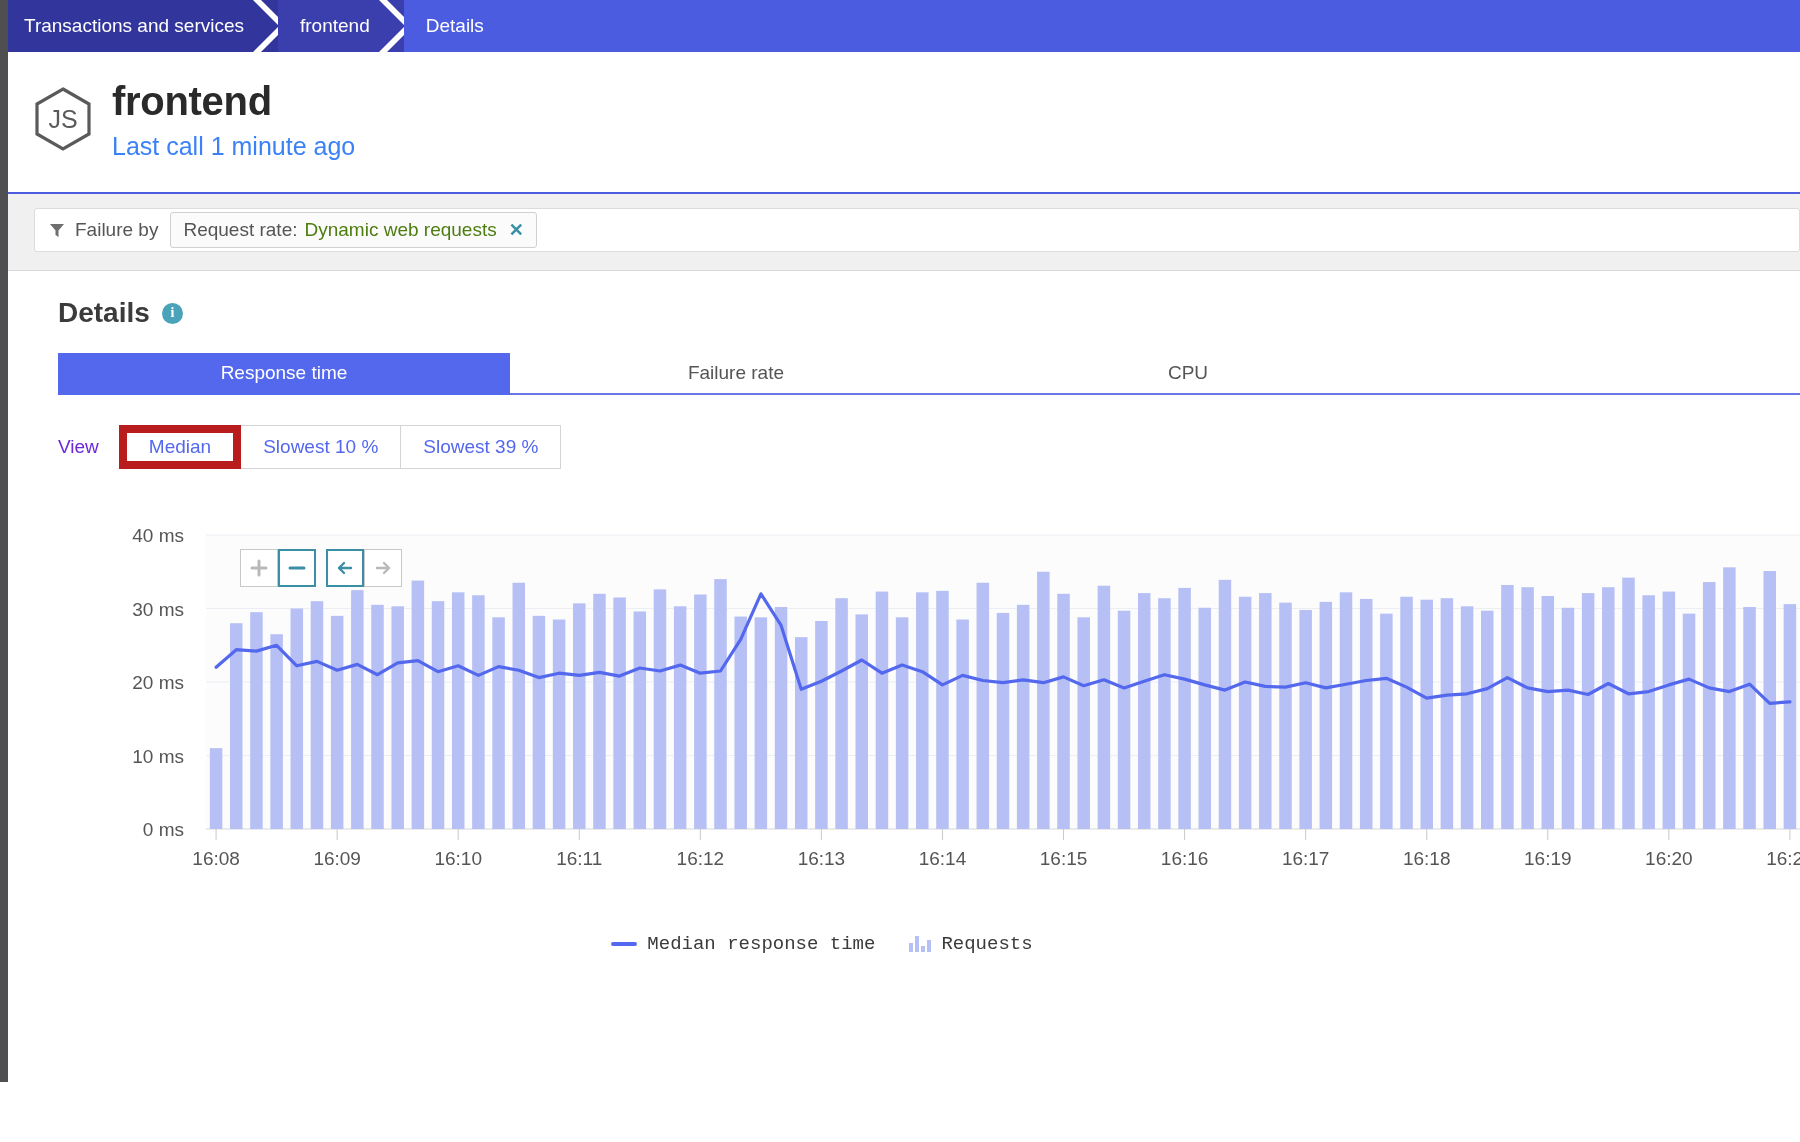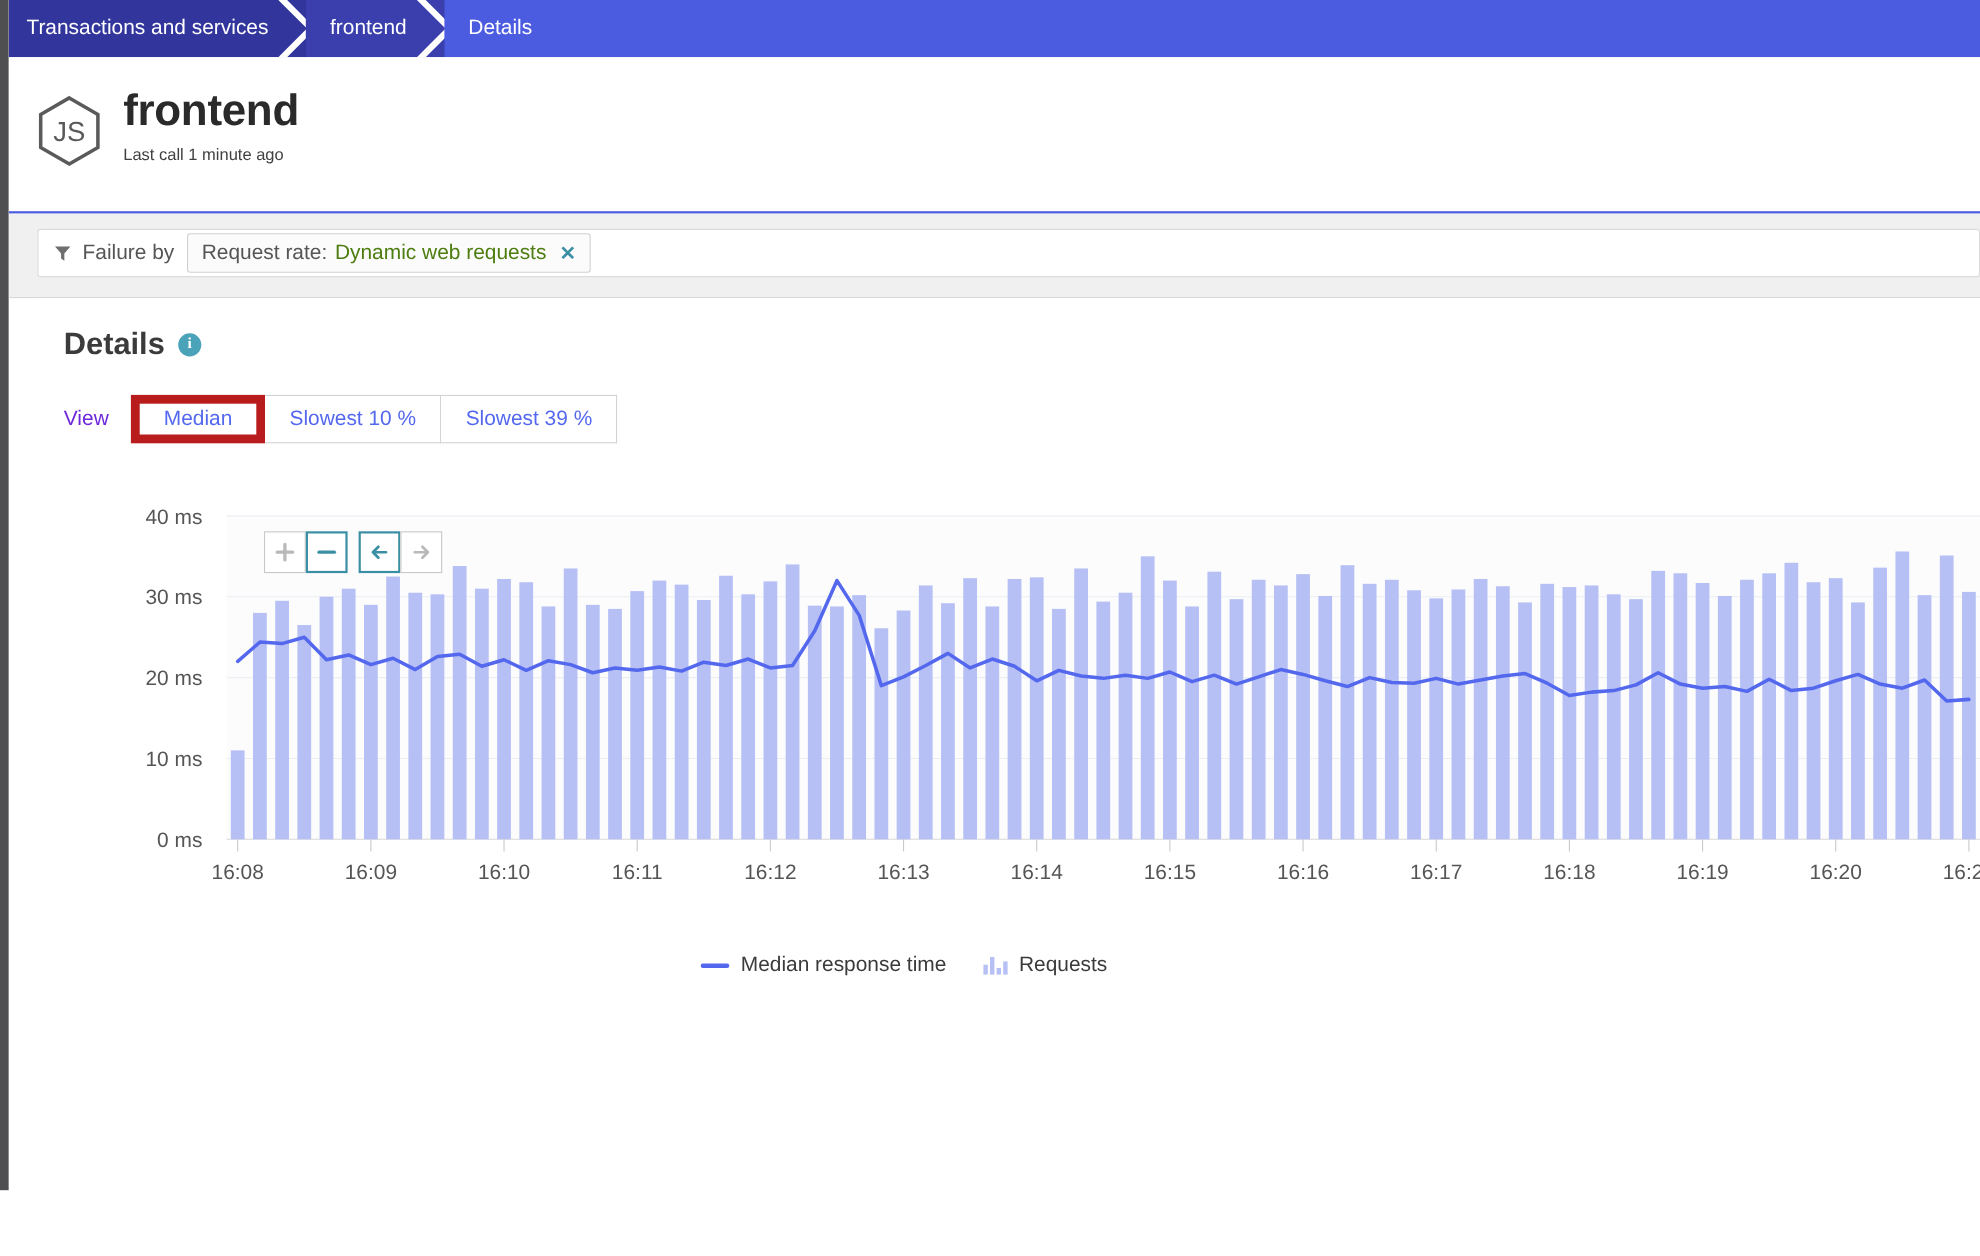--- a/index.html
+++ b/index.html
@@ -79,22 +79,22 @@
   .entity-text { margin-left: 18px; }
   .entity-title {
     font-size: 40px;
     font-weight: bold;
     color: #2a2a2a;
     line-height: 1.05;
     letter-spacing: -0.3px;
   }
   .entity-sub {
     margin-top: 10px;
-    font-size: 15px;
-    color: #404040;
+    font-size: 25px;
+    color: #3b82f6;
   }
   
   .filter-bar {
     background: #f0f0f0;
     border-bottom: 1px solid #d8d8d8;
     padding: 14px 0 18px 0;
     min-height: 60px;
     box-sizing: border-box;
   }
   .filter-box {
@@ -252,20 +252,21 @@
   .ctrl-btn.teal + .ctrl-btn { border-left: 1px solid #c8c8c8; }
   .ctrl-glyph { width: 20px; height: 20px; }
   
   .legend {
     display: flex;
     align-items: center;
     justify-content: center;
     gap: 34px;
     margin-top: 8px;
     padding-right: 190px;
+    font-family: Liberation Mono, monospace;
   }
   .legend-item { display: flex; align-items: center; gap: 10px; cursor: pointer; }
   .legend-line { width: 26px; height: 4px; background: #5468ee; border-radius: 2px; }
   .legend-bars { display: flex; align-items: flex-end; gap: 2px; height: 16px; }
   .legend-bars i { display: block; width: 4px; background: #b6c0f5; }
   .legend-text { font-size: 19px; color: #3b3b3b; }
 </style>
 </head>
 <body>
 
@@ -327,20 +328,34 @@
         </span>
       </div>
     </div>
 
     <div class="details-card">
       <div class="details-head">
         <span class="details-title">Details</span>
         <span class="info-icon">i</span>
       </div>
 
+      <div class="tabs">
+        <div class="tab active">
+          <span>Response time</span>
+        </div>
+        <div class="tab">
+          <span>Failure rate</span>
+        </div>
+        <div class="tab">
+          <span>CPU</span>
+        </div>
+        <div class="tab">
+          <span></span>
+        </div>
+      </div>
 
       <div class="view-row">
         <span class="view-label">View</span>
         <div class="seg-group">
           <div class="seg selected">
             <span>Median</span>
           </div>
           <div class="seg">
             <span>Slowest 10 %</span>
           </div>

